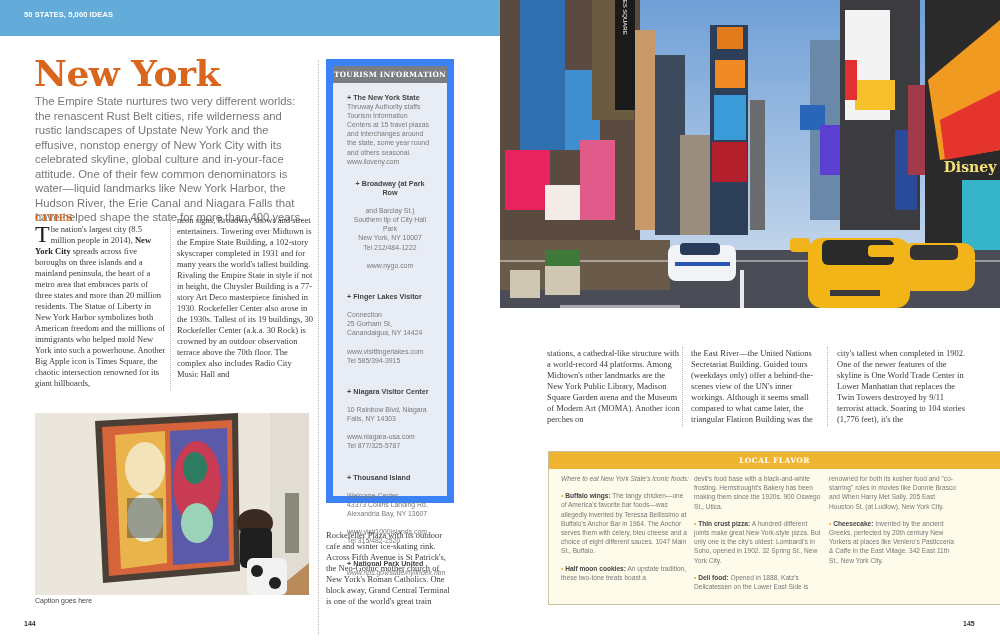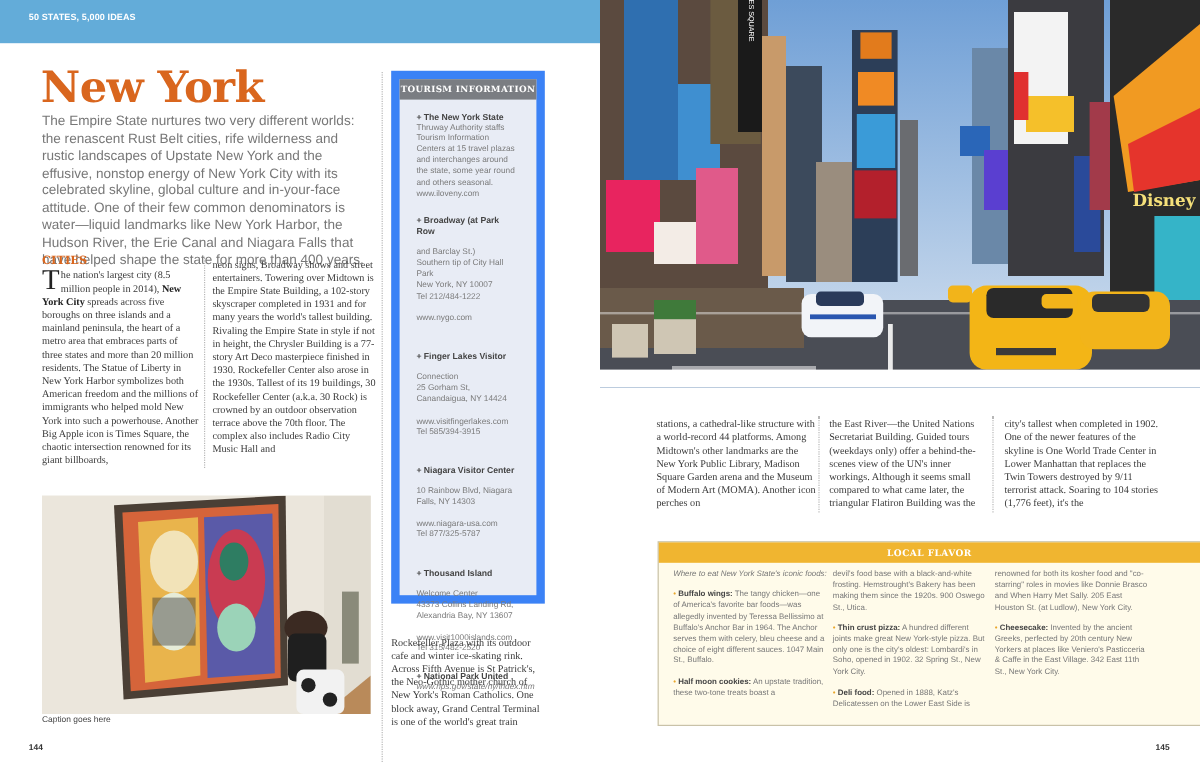--- a/index.html
+++ b/index.html
@@ -69,21 +69,21 @@
     <div class="body-serif" style="left:177px; top:215px; width:137px;">neon signs, Broadway shows and street entertainers. Towering over Midtown is the Empire State Building, a 102-story skyscraper completed in 1931 and for many years the world's tallest building. Rivaling the Empire State in style if not in height, the Chrysler Building is a 77-story Art Deco masterpiece finished in 1930. Rockefeller Center also arose in the 1930s. Tallest of its 19 buildings, 30 Rockefeller Center (a.k.a. 30 Rock) is crowned by an outdoor observation terrace above the 70th floor. The complex also includes Radio City Music Hall and</div>
 
     <div class="tour-box">
       <div class="tour-head">TOURISM INFORMATION</div>
       <div class="tour-list">
         <div class="tour-item">
           <div class="t">+ The New York State</div>
           <div>Thruway Authority staffs Tourism Information Centers at 15 travel plazas and interchanges around the state, some year round and others seasonal.</div>
           <div>www.iloveny.com</div>
         </div>
-        <div class="tour-item" style="white-space:pre-line;">
+        <div class="tour-item" style="white-space:pre-line;text-align:center;">
           <div class="t">+ Broadway (at Park Row</div>
           <div>and Barclay St.)
 Southern tip of City Hall Park
 New York, NY 10007
 Tel 212/484-1222</div>
           <div>www.nygo.com</div>
         </div>
         <div class="tour-item" style="white-space:pre-line;">
           <div class="t">+ Finger Lakes Visitor</div>
           <div>Connection

